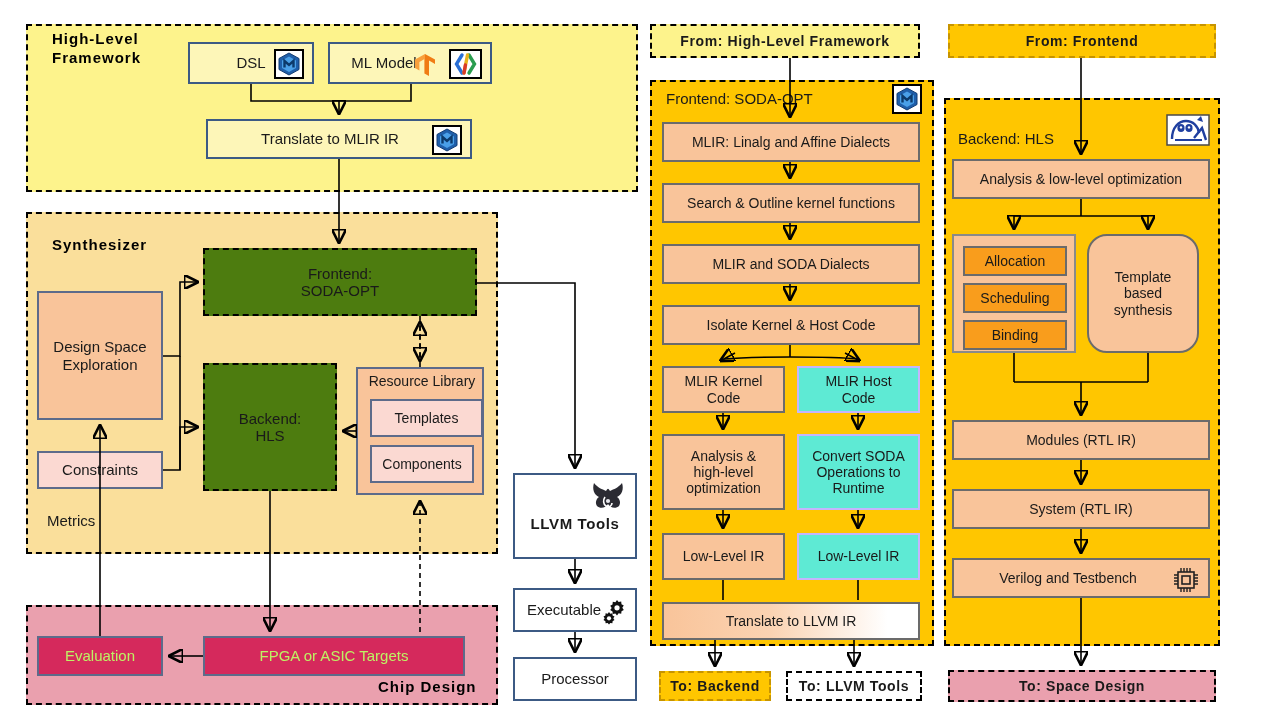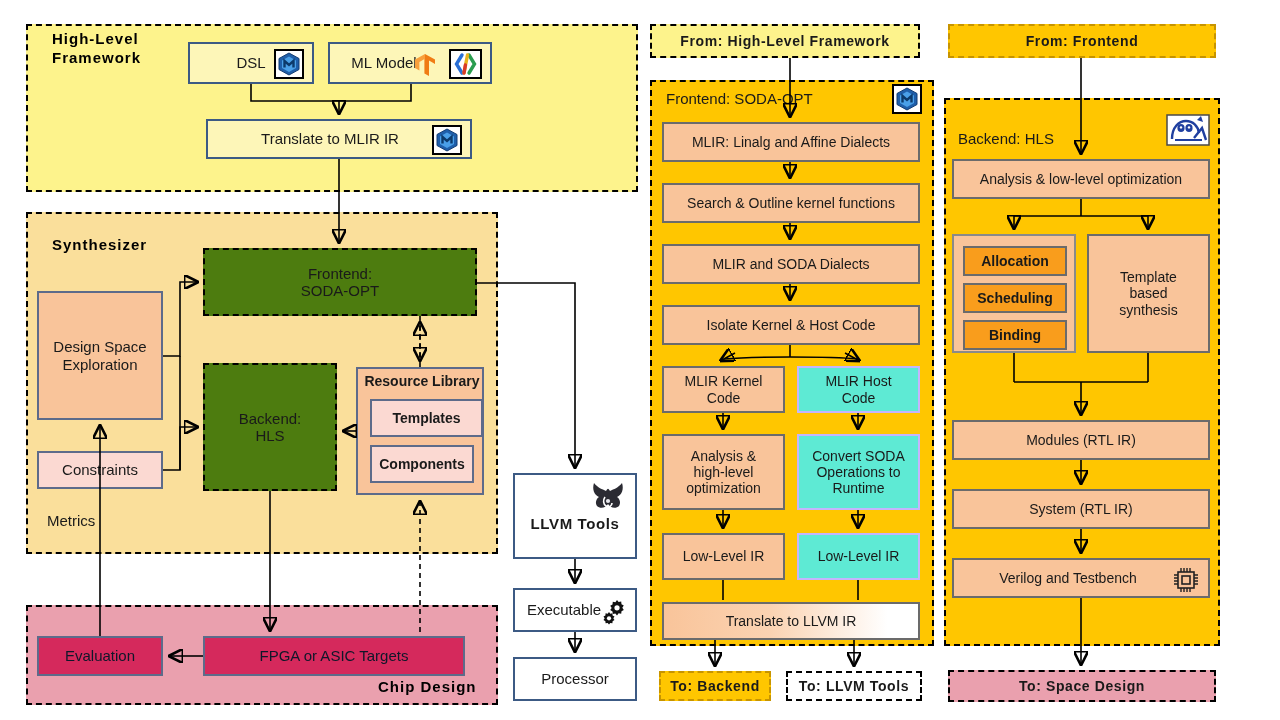--- a/index.html
+++ b/index.html
@@ -1,41 +1,41 @@
 <!DOCTYPE html>
 <html><head>
 <meta charset="utf-8">
 <style>
   html,body{margin:0;padding:0;background:#ffffff;}
   body{width:1280px;height:720px;position:relative;overflow:hidden;
        font-family:"Liberation Sans","DejaVu Sans",sans-serif;color:#1a1a1a;}
 
   
-  .abs{position:absolute;box-sizing:border-box;font-weight:bold;}
+  .abs{position:absolute;box-sizing:border-box;}
   .box{position:absolute;box-sizing:border-box;display:flex;align-items:center;
        justify-content:center;text-align:center;line-height:1.15;}
   .lbl{position:absolute;box-sizing:border-box;white-space:pre-line;}
 
   
   .panel{position:absolute;box-sizing:border-box;border:2px dashed #000;}
   .p-yellow{background:#fdf38c;}
   .p-cream{background:#fadf9b;}
   .p-pink{background:#eaa0ae;}
   .p-gold{background:#ffc600;}
 
   
   .n-cream   {background:#fdf6b8;border:2px solid #3c5a84;}
   .n-peach   {background:#f9c49a;border:2px solid #6b6b6b;}
   .n-peachblue{background:#f9c49a;border:2px solid #5d6b8a;}
   .n-pinkpale{background:#fbd9d2;border:2px solid #5d6b8a;}
   .n-lightpeach{background:#f9c49a;border:2px solid #5d6b8a;}
   .n-gold    {background:#4d7c0f;border:2px dashed #000;}
   .n-goldsolid{background:#ffc600;border:2px solid #d19b00;}
   .n-orange  {background:#f99d1c;border:2px solid #6b6b6b;}
-  .n-crimson {background:#d5295c;border:2px solid #5d6b8a;color:#0f172a;}
+  .n-crimson {background:#d5295c;border:2px solid #5d6b8a;color:#bef264;}
   .n-white   {background:#ffffff;border:2px solid #3c5a84;}
   .n-whitegrey{background:#5eead4;border:2px solid #c4b5fd;justify-content:center;}
   .n-pinkband{background:#eaa0ae;border:2px dashed #000;}
   .n-creamdash{background:#fdf38c;border:2px dashed #000;}
   .n-whitedash{background:#ffffff;border:2px dashed #000;}
   .n-grad    {background:linear-gradient(90deg,#f9c49a 0%,#fbd3b2 42%,#ffffff 88%);
               border:2px solid #6b6b6b;}
 
   .t14{font-size:14px;}
   .t15{font-size:15px;}
@@ -269,21 +269,21 @@
     <span>Allocation</span>
   </div>
   <div class="box n-orange t14" style="left:9px;top:47px;width:104px;height:30px;">
     <span>Scheduling</span>
   </div>
   <div class="box n-orange t14" style="left:9px;top:84px;width:104px;height:30px;">
     <span>Binding</span>
   </div>
 </div>
 
-<div class="box n-peach t14" style="left:1087px;top:234px;width:123px;height:119px;">
+<div class="box n-peach t14" style="left:1087px;top:234px;width:112px;height:119px;border-radius:20px;">
   <span style="white-space:pre-line;">Template
 based
 synthesis</span>
 </div>
 
 <div class="box n-peach t14" style="left:952px;top:420px;width:258px;height:40px;">
   <span>Modules (RTL IR)</span>
 </div>
 <div class="box n-peach t14" style="left:952px;top:489px;width:258px;height:40px;">
   <span>System (RTL IR)</span>

